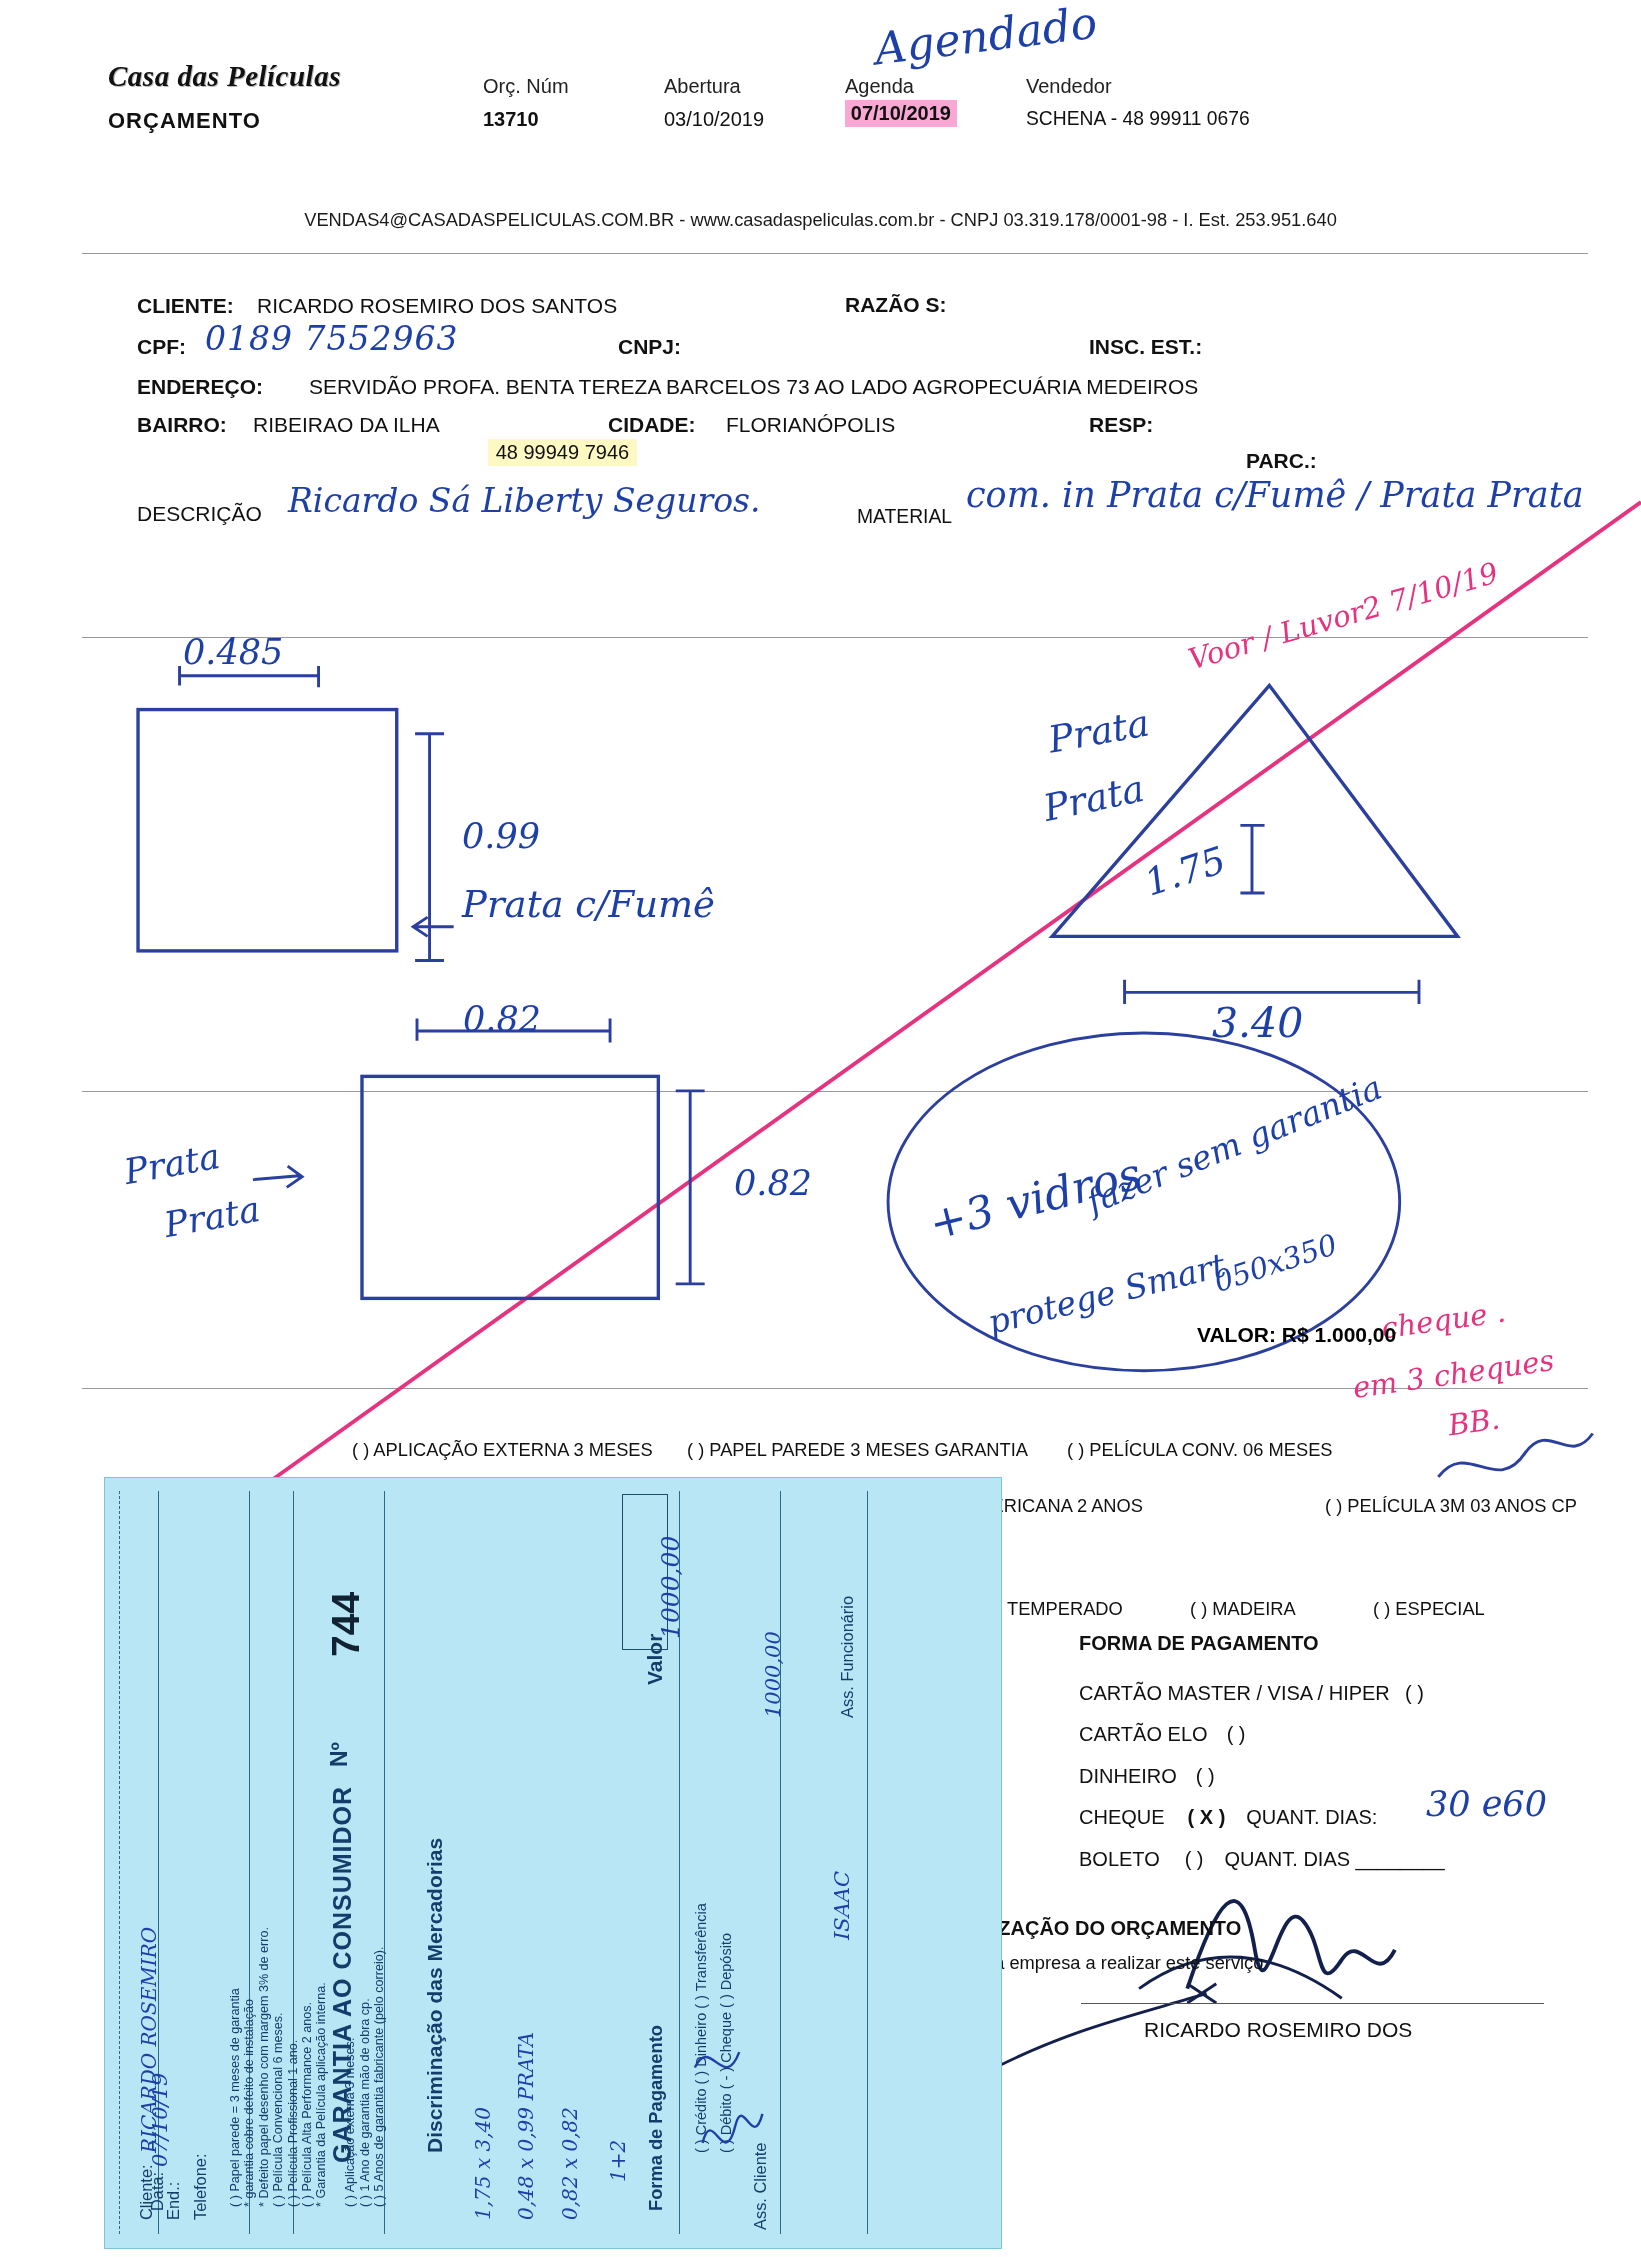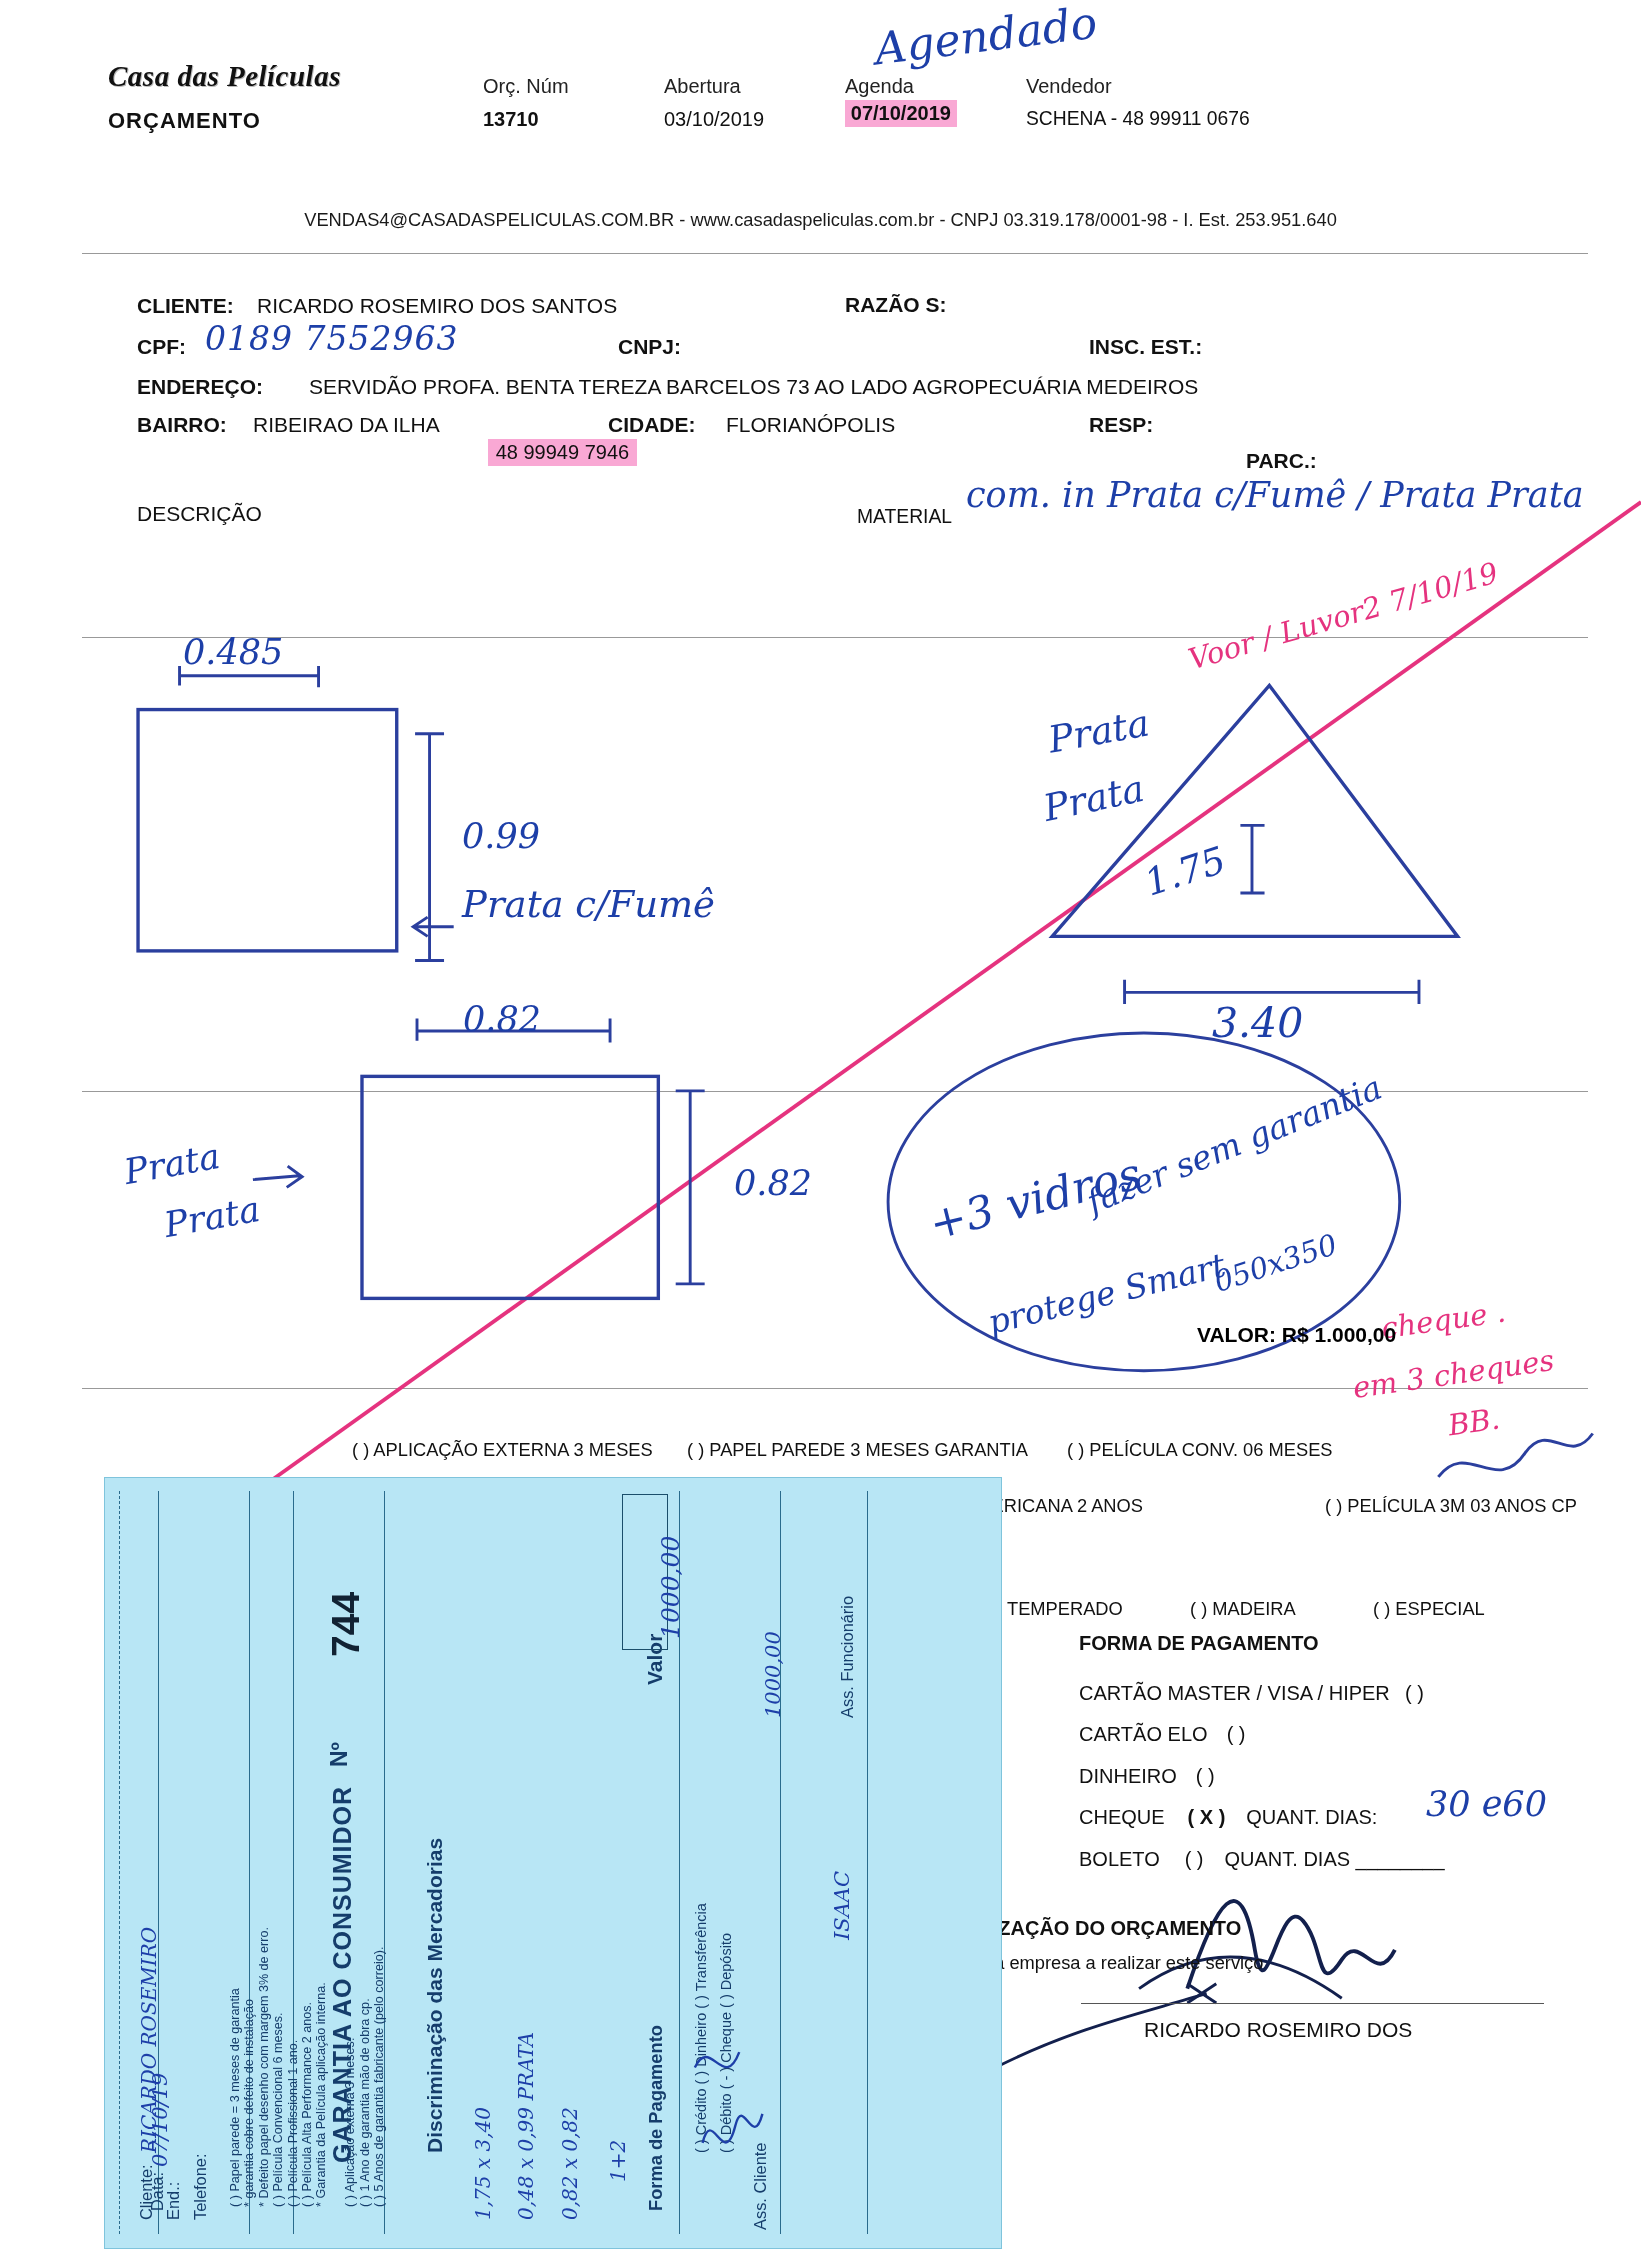--- a/index.html
+++ b/index.html
@@ -44,21 +44,21 @@
   .addr.l2{top:209px;}
 
   .rule{position:absolute;left:82px;right:53px;border-top:1px solid #999;}
 
   
   .f-lbl{position:absolute;font-size:21px;font-weight:bold;color:#111;}
   .f-val{position:absolute;font-size:21px;color:#111;}
 
   .phone-hl{
     position:absolute;left:488px;top:439px;
-    background:#f9a8d4;padding:1.9px 7.7px;font-size:20px;color:#111;
+    background:#fef9c3;padding:1.9px 7.7px;font-size:20px;color:#111;
   }
 
   
   .hand{
     position:absolute;
     font-family:"DejaVu Serif", serif;
     font-style:italic;
     color:#1d3fa8;
     white-space:nowrap;
   }
@@ -147,20 +147,21 @@
   <div class="f-lbl" style="left:137px;top:413px;">BAIRRO:</div>
   <div class="f-val" style="left:253px;top:413px;">RIBEIRAO DA ILHA</div>
   <div class="f-lbl" style="left:608px;top:413px;">CIDADE:</div>
   <div class="f-val" style="left:726px;top:413px;">FLORIANÓPOLIS</div>
   <div class="f-lbl" style="left:1089px;top:413px;">RESP:</div>
 
   <div class="phone-hl">48 99949 7946</div>
   <div class="f-lbl" style="left:1246px;top:449px;">PARC.:</div>
 
   <div class="f-lbl" style="left:137px;top:502px;font-weight:normal;">DESCRIÇÃO</div>
+  <div class="hand" style="left:288px;top:481px;font-size:33px;">Ricardo Sá Liberty Seguros.</div>
   <div class="f-lbl" style="left:857px;top:506px;font-weight:normal;font-size:19.3px;">MATERIAL</div>
   <div class="hand" style="left:966px;top:475px;font-size:35px;">com. in   Prata c/Fumê / Prata Prata</div>
 
   <div class="rule" style="top:637px;"></div>
   <div class="rule" style="top:1091px;"></div>
   <div class="rule" style="top:1388px;"></div>
 
   <svg class="draw" viewBox="0 0 1700 2338">
 
     <path d="M 265 1545 L 1700 520" stroke="#e5337f" stroke-width="4" fill="none"></path>

